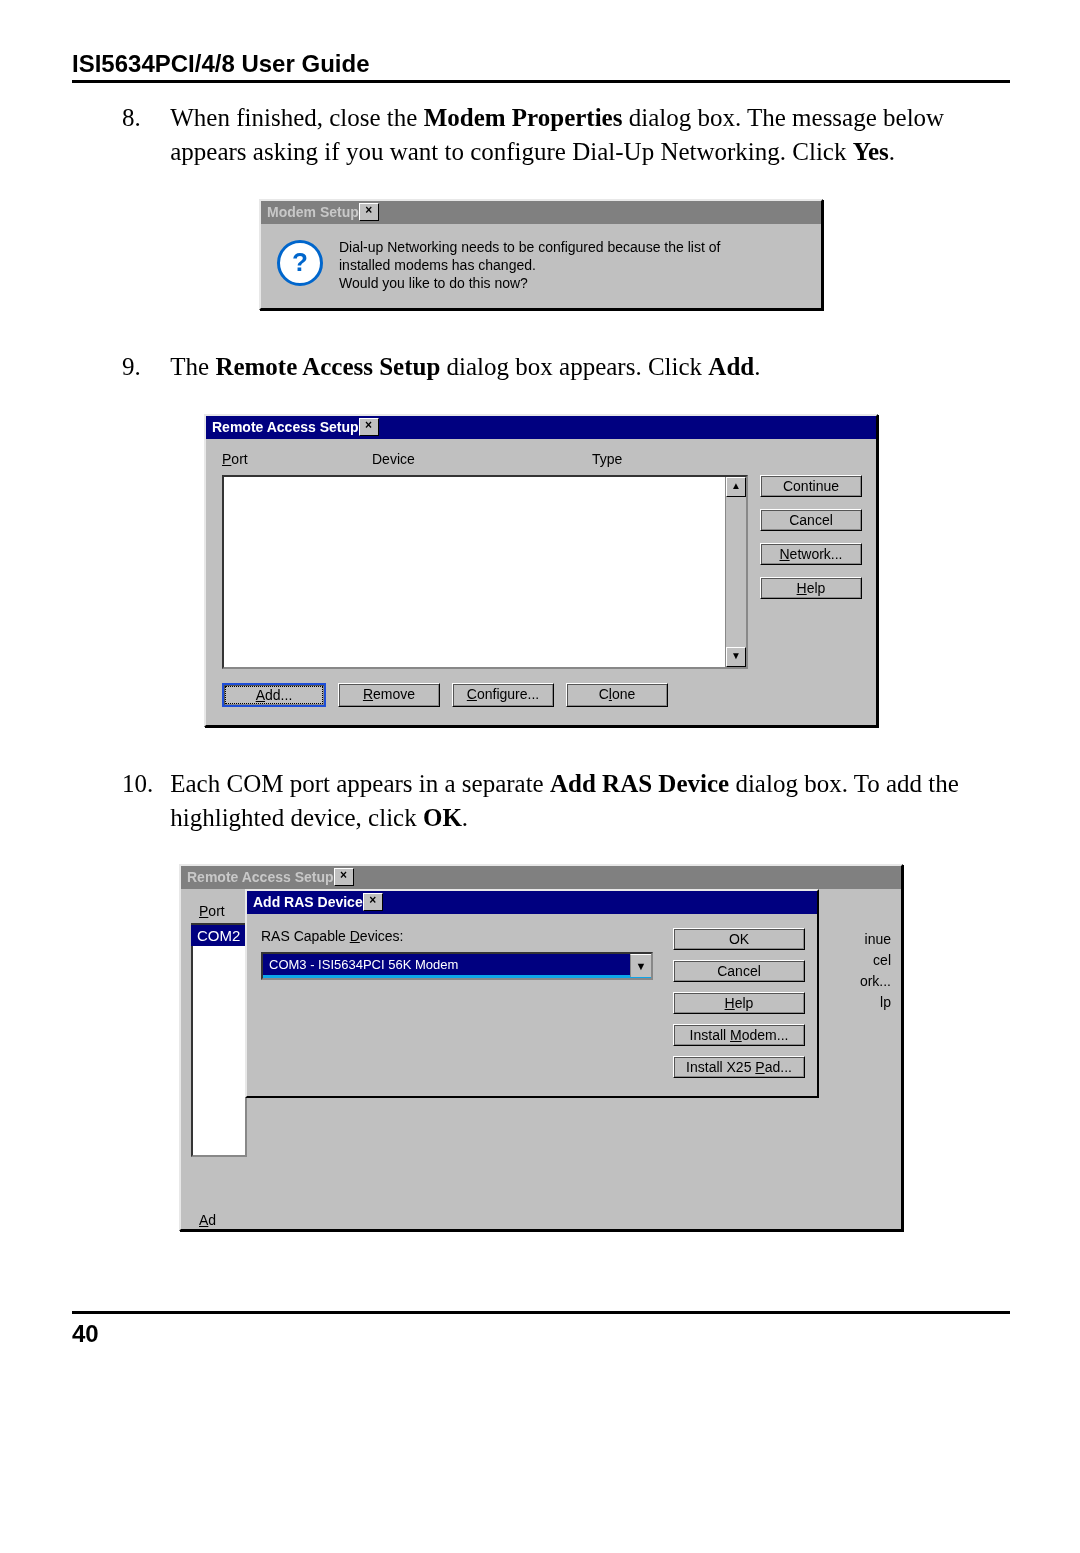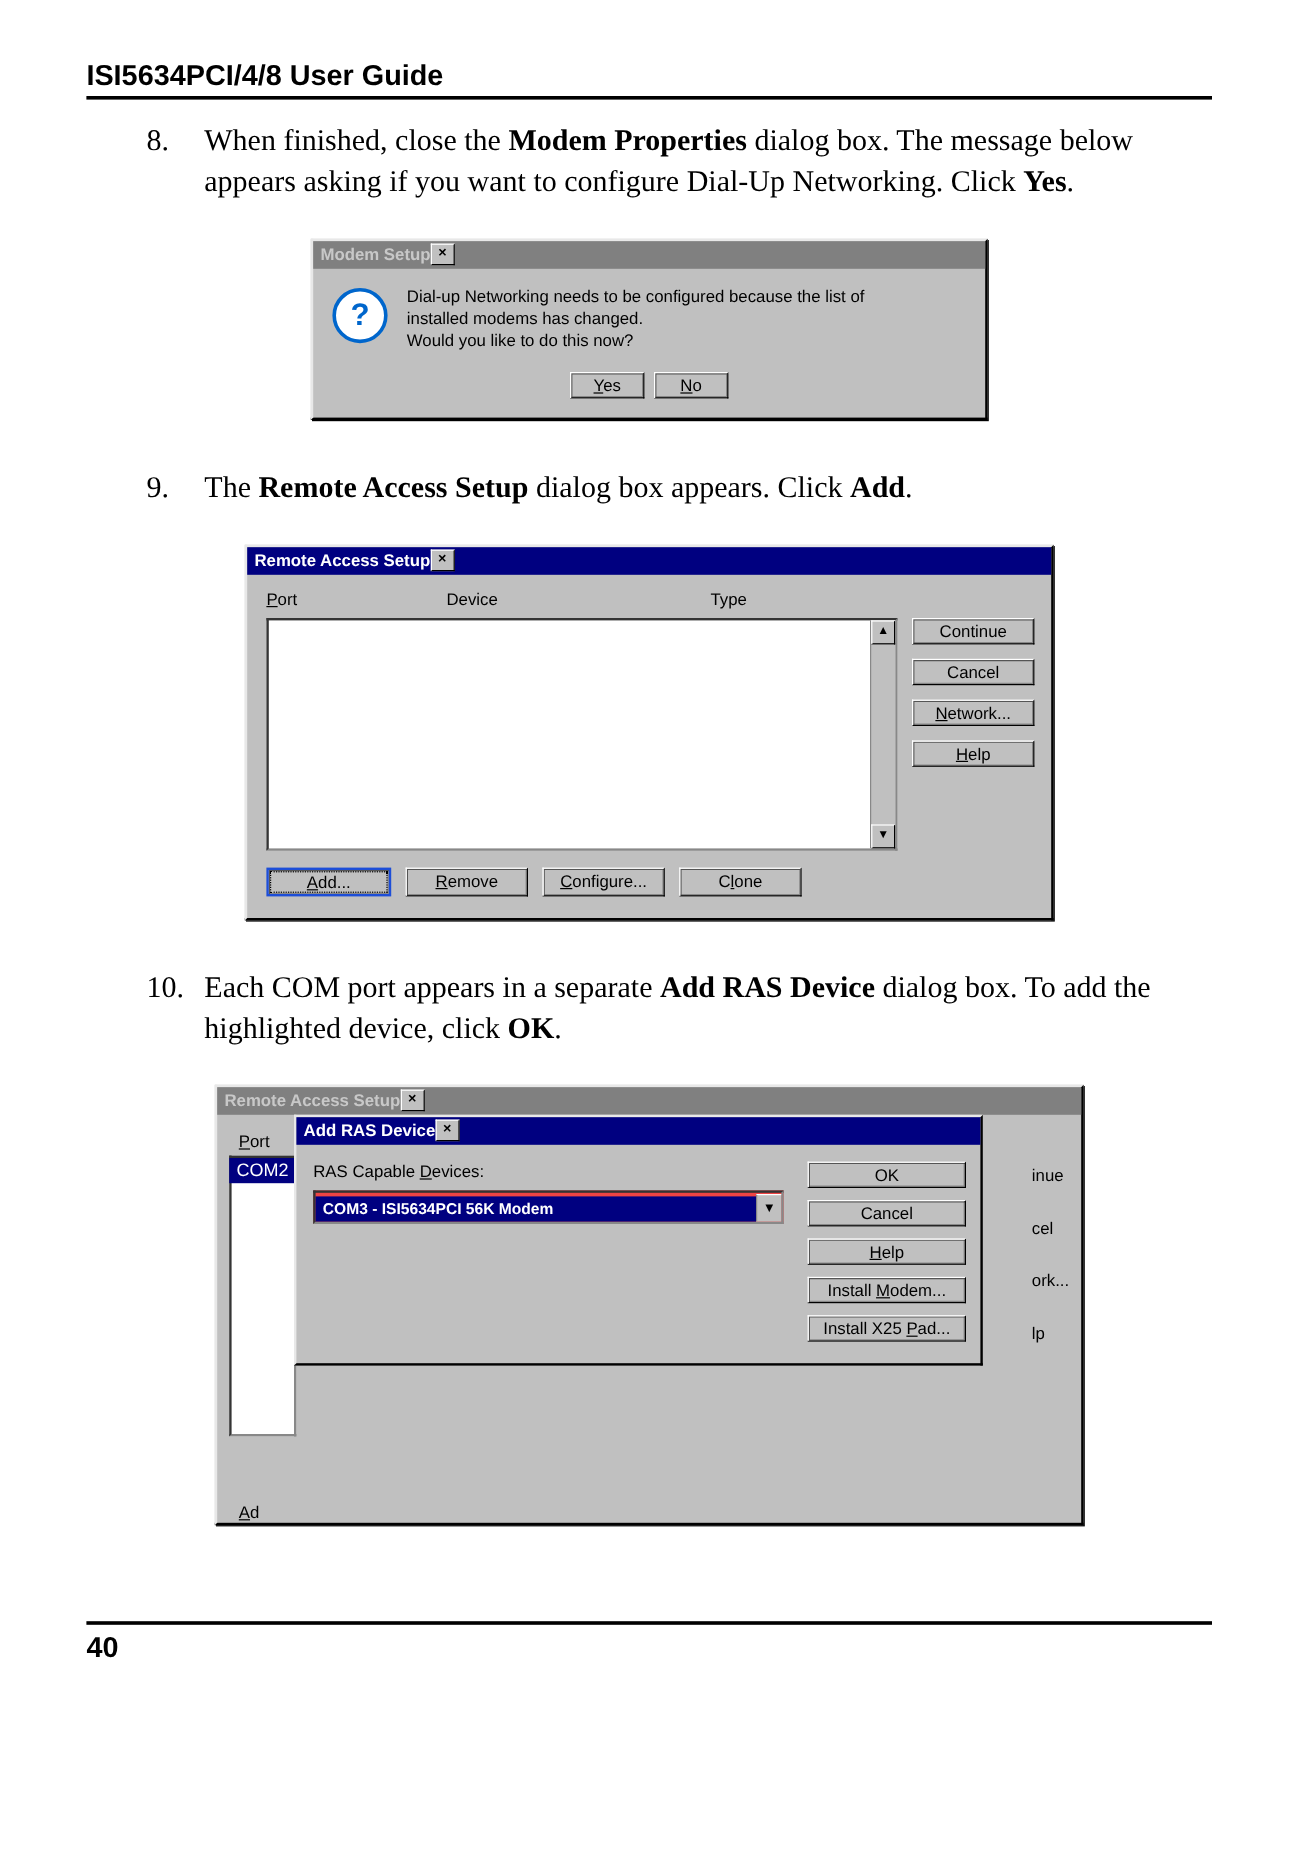--- a/index.html
+++ b/index.html
@@ -153,38 +153,38 @@
     position:absolute; left:10px; top:36px;
     background:#000080; color:#fff; font-size:15px;
     padding:2px 6px; width:46px;
   }
   .ras3-listframe2 {
     position:absolute; left:10px; top:34px; width:52px; height:230px;
     background:#fff; border:2px inset #888;
   }
   .ras3-side {
     position:absolute; right:10px; top:42px;
-    display:flex; flex-direction:column; gap:28px;
-    font-size:14px; text-align:left; color:#000;
+    display:flex; flex-direction:column; gap:5px;
+    font-size:14px; text-align:right; color:#000;
   }
   .ras3-side span { display:block; }
   .ras3-ad {
     position:absolute; left:18px; bottom:1px; font-size:14px;
   }
   .add-ras {
     position:absolute; left:64px; top:0px; width:570px;
     background:#c0c0c0;
     border:2px solid #000; border-top-color:#e8e8e8; border-left-color:#e8e8e8;
   }
   .add-ras-body { padding:14px 14px 18px 14px; display:flex; gap:20px; }
   .add-ras-left { flex:1; }
   .add-ras-label { font-size:14px; margin-bottom:8px; }
   .combo {
-    display:flex; align-items:flex-end;
-    border:2px inset #888; background:#ef4444; height:24px;font-weight:bold;
+    display:flex; align-items:flex-start;
+    border:2px inset #888; background:#0ea5e9; height:24px;
   }
   .combo .sel {
     flex:1; background:#000080; color:#fff;
     font-size:13px; padding:3px 6px;
     white-space:nowrap; overflow:hidden;
   }
   .combo .drop {
     width:20px; background:#c0c0c0;
     border-left:1px solid #888;
     text-align:center; font-size:11px; line-height:22px;
@@ -213,24 +213,20 @@
         <span class="closebox">×</span>
       </div>
       <div class="dlg-body">
         <div class="modem-body">
           <div class="q-icon">?</div>
           <div class="modem-msg">
             <span>Dial-up Networking needs to be configured because the list of</span><br>
             <span>installed modems has changed.</span><br>
             <span>Would you like to do this now?</span>
           </div>
-        </div>
-        <div class="modem-btns">
-          <span class="wbtn"><span class="u">Y</span><span>es</span></span>
-          <span class="wbtn"><span class="u">N</span><span>o</span></span>
         </div>
       </div>
     </div>
   </div>
 
   <div class="step">
     <span class="num">9.</span>
     <span class="text">
       <span>The </span><span class="bold">Remote Access Setup</span><span> dialog box appears.  Click </span><span class="bold">Add</span><span>.</span>
     </span>

